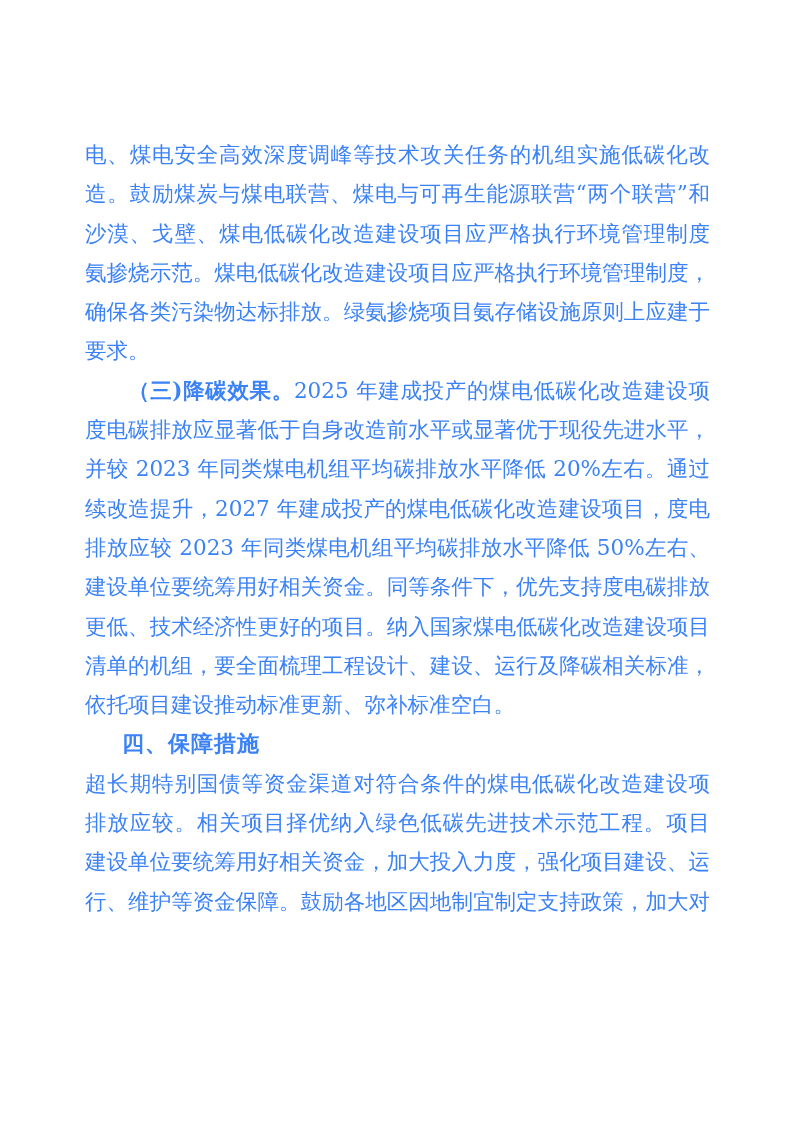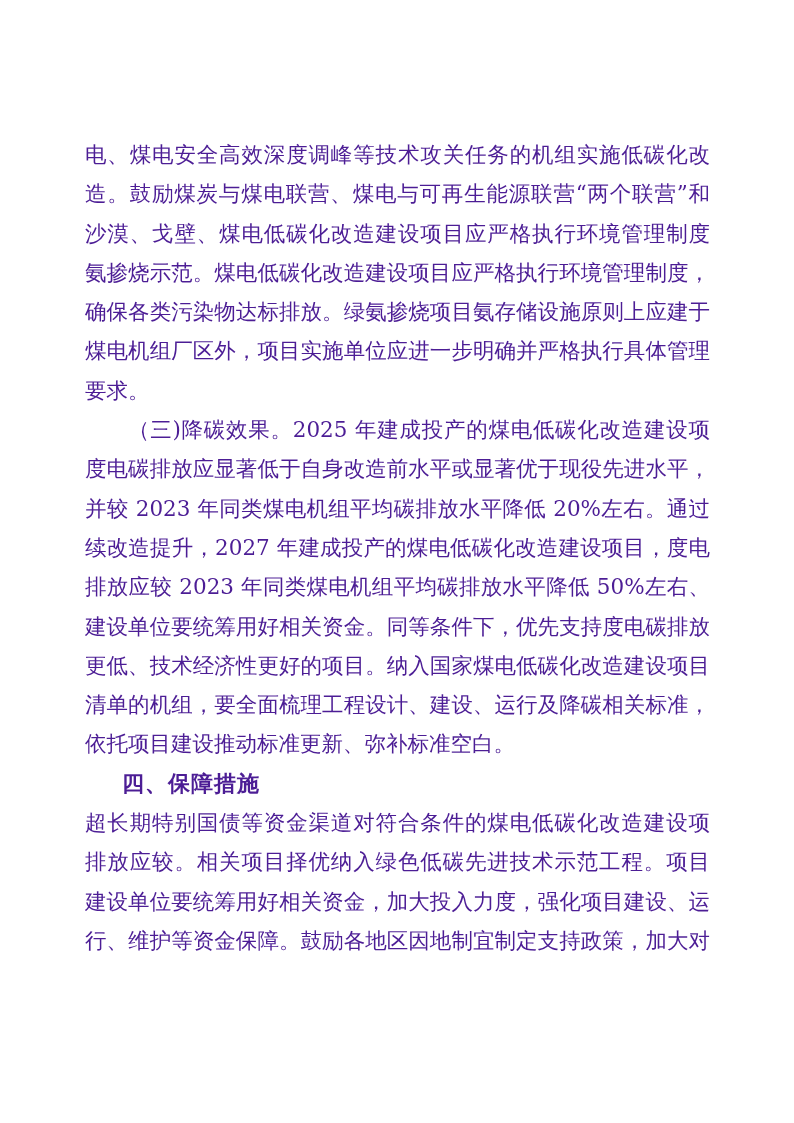--- a/index.html
+++ b/index.html
@@ -13,21 +13,21 @@
     height: 1123px;
     background: #ffffff;
     overflow: hidden;
     font-family: "DejaVu Serif", "Liberation Serif", serif;
   }
   .content {
     position: absolute;
     left: 85px;
     top: 135px;
     width: 625px;
-    color: #4c1d95;
+    color: #3b82f6;
   }
   .line {
     font-family: "DejaVu Serif", "Liberation Serif", serif;
     font-size: 21.5px;
     line-height: 39.3px;
     height: 39.3px;
     white-space: normal;
     text-align: justify;
     text-align-last: justify;
     text-justify: inter-character;
@@ -43,35 +43,34 @@
   .line.heading {
     font-family: "DejaVu Sans", "Liberation Sans", sans-serif;
     font-weight: 700;
     font-size: 22px;
     letter-spacing: 1px;
     text-align: right;
     text-align-last: left;
     text-indent: 37px;
   }
   .lead {
-    font-weight: 400;
+    font-weight: 700;
   }
 </style>
 </head>
 <body>
 
 <div class="page">
   <div class="content">
 
     <div class="line">电、煤电安全高效深度调峰等技术攻关任务的机组实施低碳化改</div>
     <div class="line">造。鼓励煤炭与煤电联营、煤电与可再生能源联营“两个联营”和</div>
     <div class="line">沙漠、戈壁、煤电低碳化改造建设项目应严格执行环境管理制度</div>
     <div class="line">氨掺烧示范。煤电低碳化改造建设项目应严格执行环境管理制度，</div>
     <div class="line">确保各类污染物达标排放。绿氨掺烧项目氨存储设施原则上应建于</div>
-    <div class="line">煤电机组厂区外，项目实施单位应进一步明确并严格执行具体管理</div>
     <div class="line end">要求。</div>
 
     <div class="line indent"><span class="lead">（三)降碳效果。</span><span>2025 年建成投产的煤电低碳化改造建设项目，</span></div>
     <div class="line">度电碳排放应显著低于自身改造前水平或显著优于现役先进水平，</div>
     <div class="line">并较 2023 年同类煤电机组平均碳排放水平降低 20%左右。通过持</div>
     <div class="line">续改造提升，2027 年建成投产的煤电低碳化改造建设项目，度电碳</div>
     <div class="line">排放应较 2023 年同类煤电机组平均碳排放水平降低 50%左右、接</div>
     <div class="line">建设单位要统筹用好相关资金。同等条件下，优先支持度电碳排放</div>
     <div class="line">更低、技术经济性更好的项目。纳入国家煤电低碳化改造建设项目</div>
     <div class="line">清单的机组，要全面梳理工程设计、建设、运行及降碳相关标准，</div>

